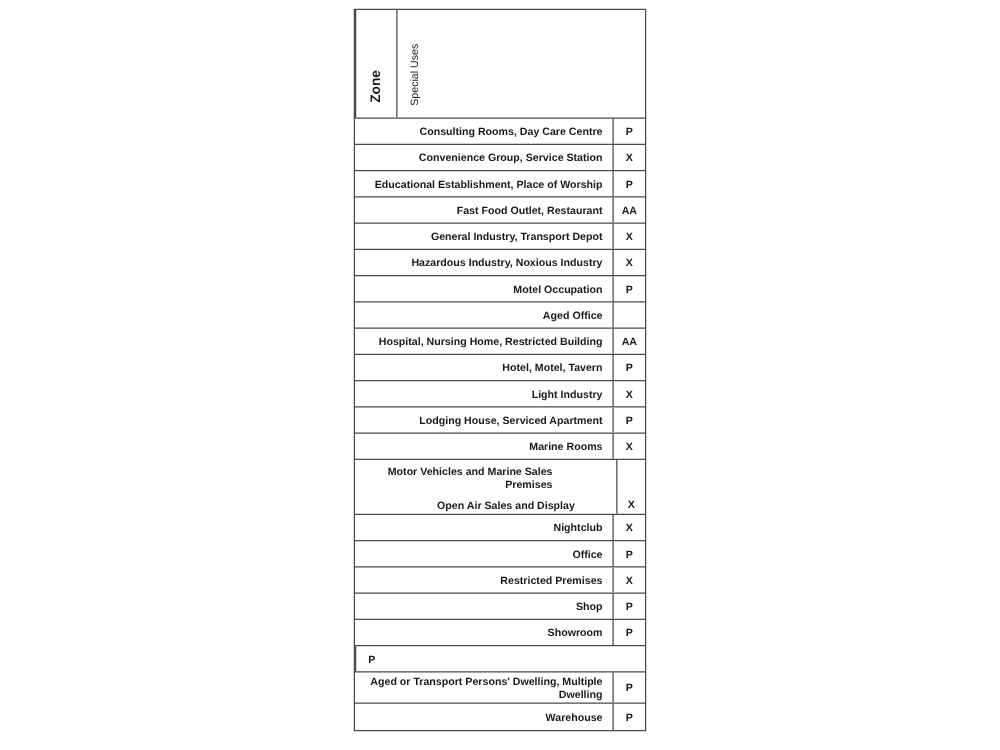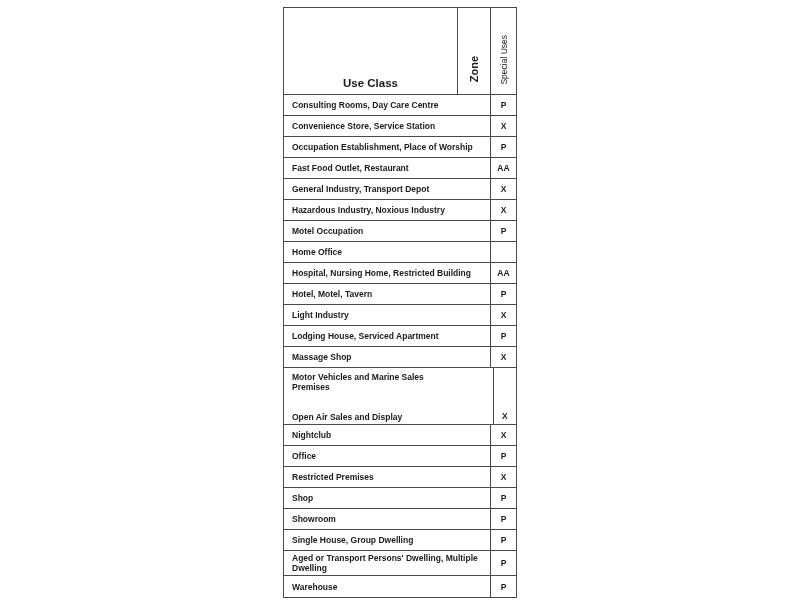--- a/index.html
+++ b/index.html
@@ -77,104 +77,102 @@
   .name-cell {
     width: 206px;
     padding: 2px 8px;
     font-size: 8.5px;
     font-weight: bold;
     line-height: 10px;
     color: var(--text);
     display: flex;
     flex-direction: column;
     justify-content: center;
+    text-align: right;
   }
   .value-cell {
     width: 26px;
     border-left: 1px solid var(--border);
     display: flex;
     align-items: center;
     justify-content: center;
     font-size: 8.5px;
     font-weight: bold;
     color: var(--text);
   }
   .row.tall { min-height: 44px; gap: 25px; }
   .row.tall .name-cell { justify-content: flex-start; padding-top: 4px; }
   .wrap-narrow { max-width: 150px; }
-  .gap-line { margin-top: 20px; }
+  .gap-line { margin-top: 7px; }
   .value-cell.bottom { align-items: flex-end; padding-bottom: 3px; }
 </style>
 </head>
 <body>
 
 <div class="stage">
   <div class="zoning-table">
     <div class="header-row">
-      <div class="cell header-use">
-        <span>Use Class</span>
-      </div>
       <div class="cell header-zone">
         <span class="vtext zone-text">Zone</span>
       </div>
       <div class="cell header-special">
         <span class="vtext special-text">Special Uses</span>
       </div>
     </div>
     <div id="rows-host">
         <div class="row">
           <div class="cell name-cell">Consulting Rooms, Day Care Centre</div>
           <div class="cell value-cell">P</div>
         </div>
         <div class="row">
-          <div class="cell name-cell">Convenience Store, Service Station</div>
-          <div class="cell value-cell">X</div>
-        </div>
-        <div class="row">
-          <div class="cell name-cell">Occupation Establishment, Place of Worship</div>
+          <div class="cell name-cell">Convenience Group, Service Station</div>
+          <div class="cell value-cell">X</div>
+        </div>
+        <div class="row">
+          <div class="cell name-cell">Educational Establishment, Place of Worship</div>
           <div class="cell value-cell">P</div>
         </div>
         <div class="row">
           <div class="cell name-cell">Fast Food Outlet, Restaurant</div>
           <div class="cell value-cell">AA</div>
         </div>
         <div class="row">
           <div class="cell name-cell">General Industry, Transport Depot</div>
           <div class="cell value-cell">X</div>
         </div>
         <div class="row">
           <div class="cell name-cell">Hazardous Industry, Noxious Industry</div>
           <div class="cell value-cell">X</div>
         </div>
         <div class="row">
           <div class="cell name-cell">Motel Occupation</div>
           <div class="cell value-cell">P</div>
         </div>
         <div class="row">
-          <div class="cell name-cell">Home Office</div>
+          <div class="cell name-cell">Aged Office</div>
           <div class="cell value-cell"></div>
         </div>
         <div class="row">
           <div class="cell name-cell">Hospital, Nursing Home, Restricted Building</div>
           <div class="cell value-cell">AA</div>
         </div>
         <div class="row">
           <div class="cell name-cell">Hotel, Motel, Tavern</div>
           <div class="cell value-cell">P</div>
         </div>
         <div class="row">
           <div class="cell name-cell">Light Industry</div>
           <div class="cell value-cell">X</div>
         </div>
         <div class="row">
           <div class="cell name-cell">Lodging House, Serviced Apartment</div>
           <div class="cell value-cell">P</div>
         </div>
         <div class="row">
-          <div class="cell name-cell">Massage Shop</div>
+          <div class="cell name-cell">Marine Rooms</div>
           <div class="cell value-cell">X</div>
         </div>
         <div class="row tall">
           <div class="cell name-cell">
             <div class="wrap-narrow">Motor Vehicles and Marine Sales Premises</div>
             <div class="gap-line">Open Air Sales and Display</div>
           </div>
           <div class="cell value-cell bottom">X</div>
         </div>
         <div class="row">
@@ -191,21 +189,20 @@
         </div>
         <div class="row">
           <div class="cell name-cell">Shop</div>
           <div class="cell value-cell">P</div>
         </div>
         <div class="row">
           <div class="cell name-cell">Showroom</div>
           <div class="cell value-cell">P</div>
         </div>
         <div class="row">
-          <div class="cell name-cell">Single House, Group Dwelling</div>
           <div class="cell value-cell">P</div>
         </div>
         <div class="row">
           <div class="cell name-cell">Aged or Transport Persons' Dwelling, Multiple Dwelling</div>
           <div class="cell value-cell">P</div>
         </div>
         <div class="row">
           <div class="cell name-cell">Warehouse</div>
           <div class="cell value-cell">P</div>
         </div>

